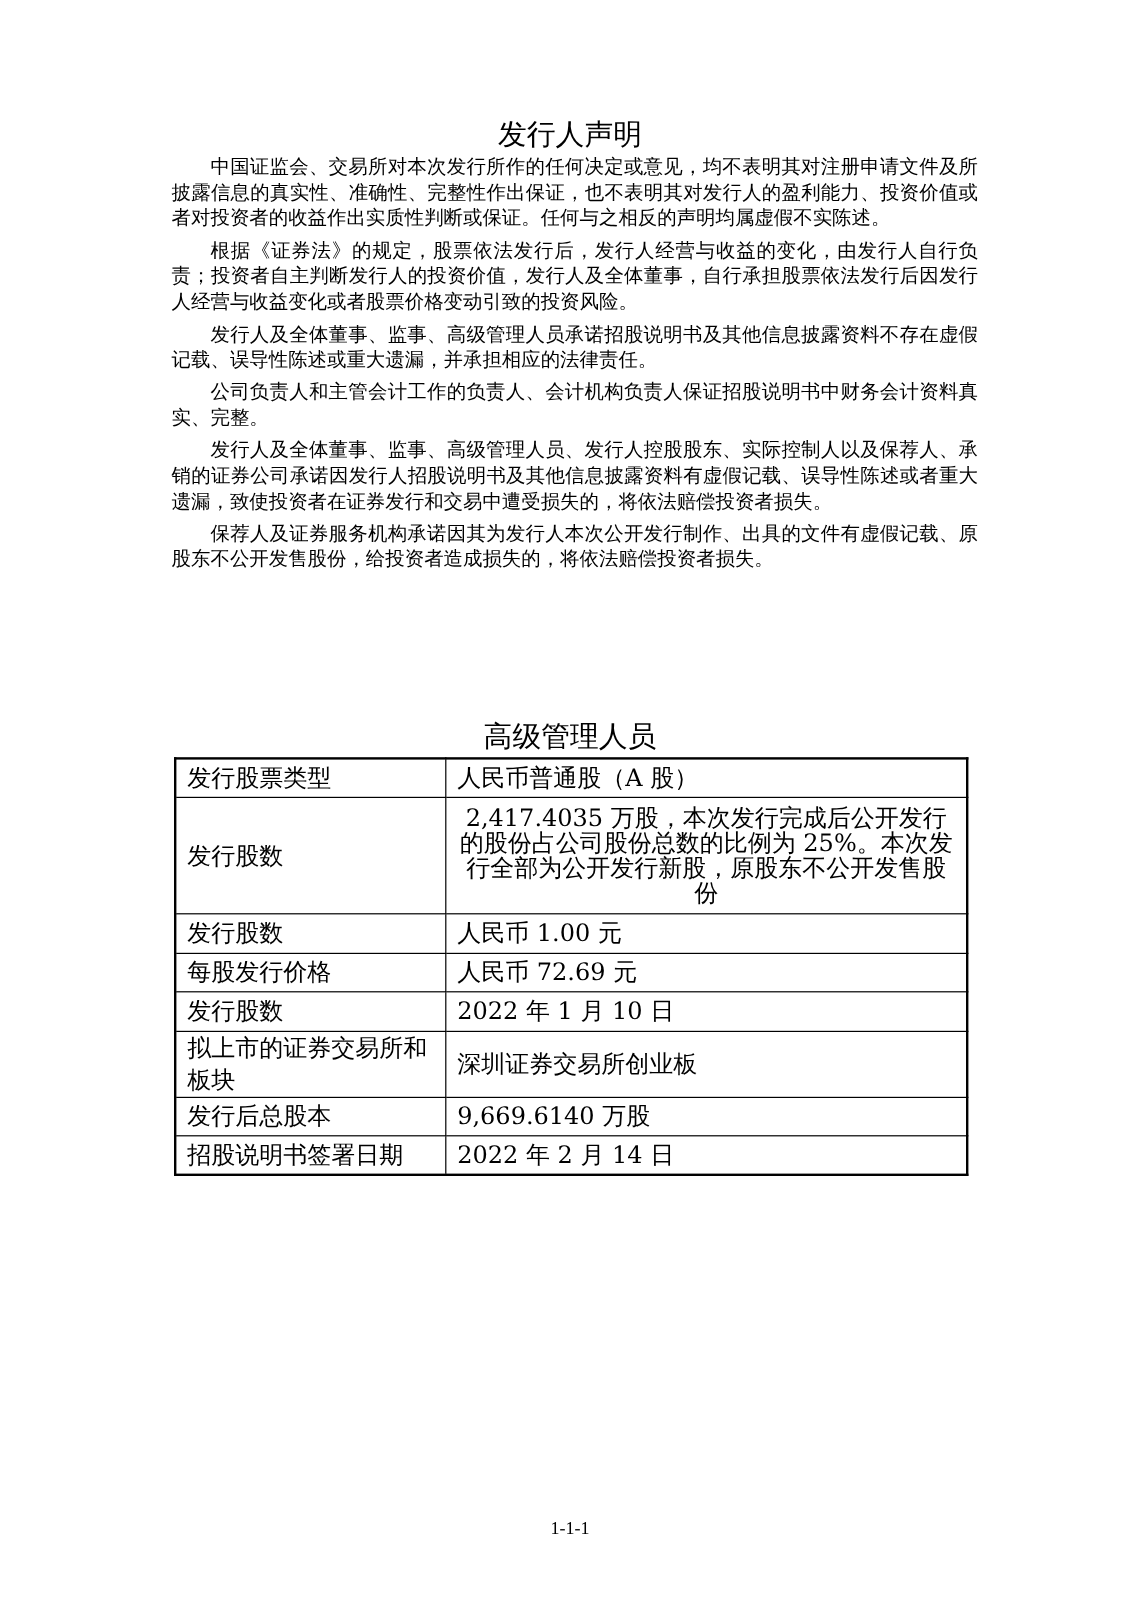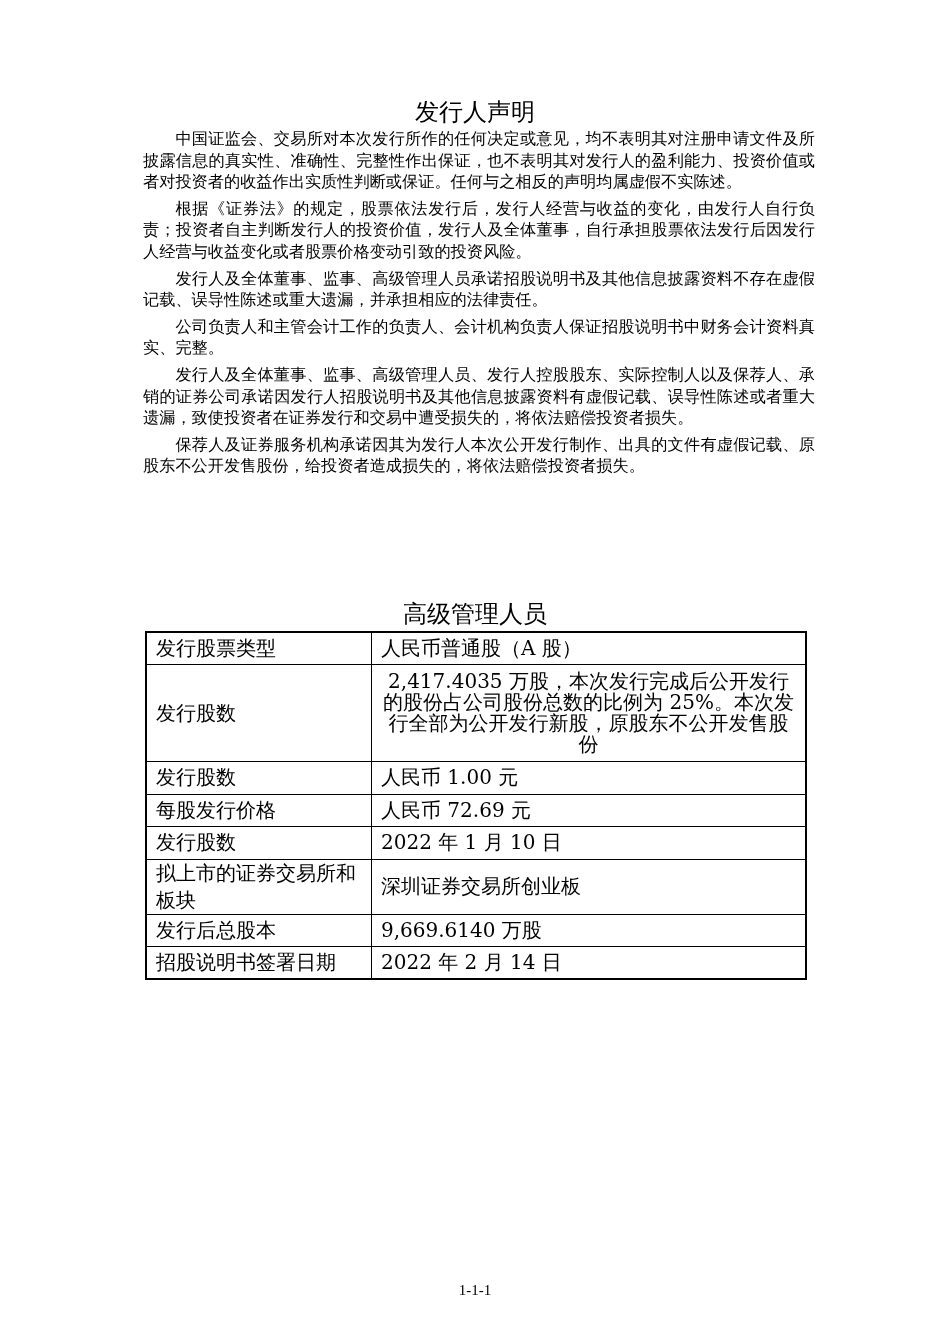--- a/index.html
+++ b/index.html
@@ -8,21 +8,21 @@
   .title { position: absolute; left: 0; width: 950px; text-align: center; font-family: "DejaVu Sans", "Liberation Sans", sans-serif; font-size: 24px; line-height: 28px; }
   #t1 { top: 98px; }
   #t2 { top: 600px; }
   .body-text { position: absolute; left: 143px; width: 672px; top: 128px; font-size: 16.2px; line-height: 21.6px; text-align: justify; }
   .body-text p { margin: 0 0 5px 0; text-indent: 2em; }
   table.info { position: absolute; left: 145px; top: 631px; width: 662px; border-collapse: collapse; border: 2px solid #000; font-size: 20px; }
   table.info td { border: 1px solid #000; padding: 0 9px; vertical-align: middle; }
   table.info td.label { width: 206px; }
   table.info tr { height: 32.5px; }
   table.info tr.tall td.value { padding-top: 6px; padding-bottom: 6px; line-height: 21px; text-align: center; }
-  .footer { position: absolute; left: 0; width: 950px; top: 1266px; text-align: center; font-family: "Liberation Serif", serif; font-size: 15px; margin-top: 16px; }
+  .footer { position: absolute; left: 0; width: 950px; top: 1266px; text-align: center; font-family: "Liberation Serif", serif; font-size: 15px; }
 </style>
 </head>
 <body>
 
 <div class="page">
 
   <div id="t1" class="title">发行人声明</div>
 
   <div class="body-text">
     <p>中国证监会、交易所对本次发行所作的任何决定或意见，均不表明其对注册申请文件及所披露信息的真实性、准确性、完整性作出保证，也不表明其对发行人的盈利能力、投资价值或者对投资者的收益作出实质性判断或保证。任何与之相反的声明均属虚假不实陈述。</p>

